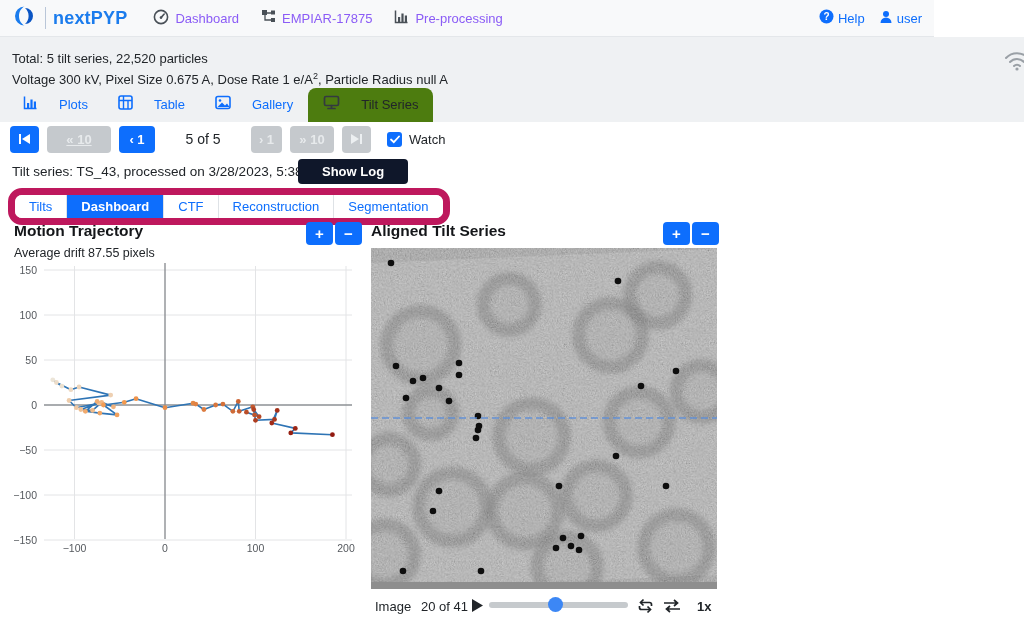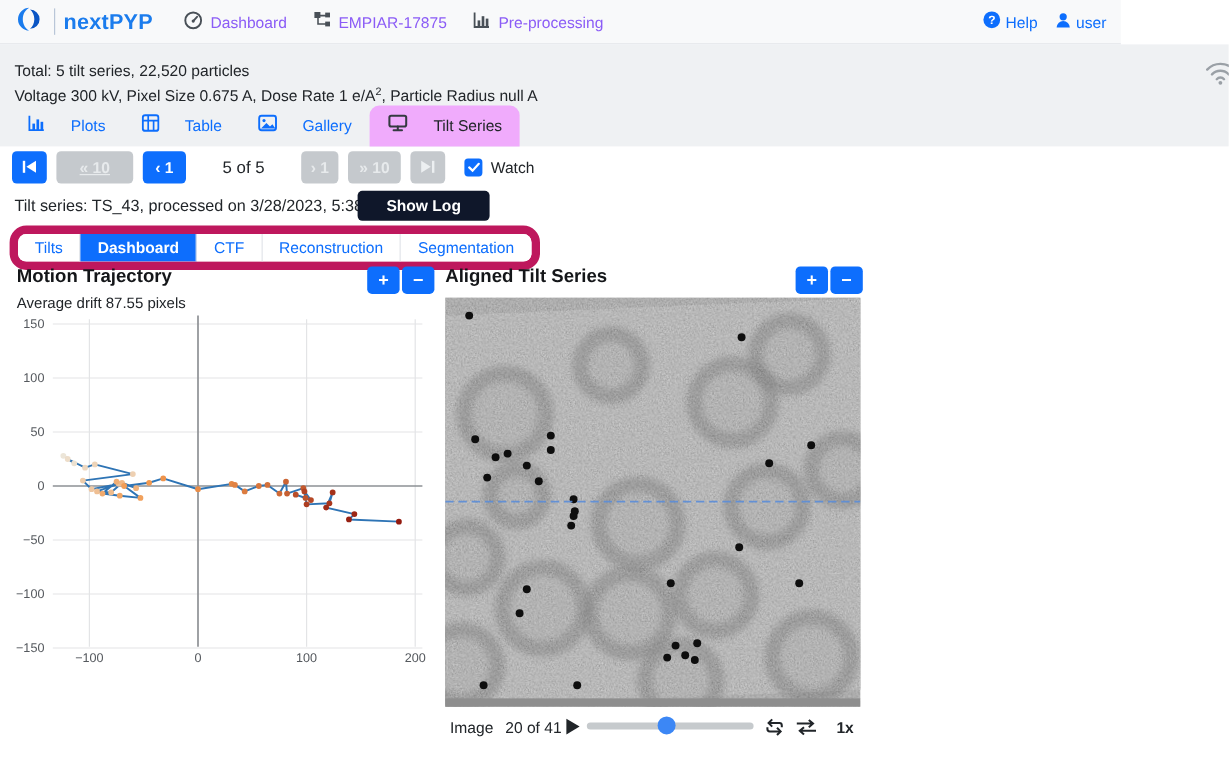--- a/index.html
+++ b/index.html
@@ -23,21 +23,21 @@
   
   .band { position:absolute; left:0; top:37px; width:1024px; height:85px; background:#eff1f3; }
   .summary-line1 { position:absolute; left:12px; top:14px; font-size:13px; }
   .summary-line2 { position:absolute; left:12px; top:34px; font-size:13px; }
   .summary-line2 sup { font-size:9px; }
   .wifi-wrap { position:absolute; left:1004px; top:12px; color:#8a9097; }
 
   .view-tabs { position:absolute; left:8px; bottom:0; display:flex; align-items:flex-end; }
   .view-tab { display:flex; align-items:center; gap:21px; font-size:13px; color:#0d6efd;
               padding:7px 15px 9px 15px; cursor:pointer; border-radius:8px 8px 0 0; }
-  .view-tab.active { background:#f0abfc; color:#212529; }
+  .view-tab.active { background:#4d7c0f; color:#212529; }
 
   
   .pager { position:absolute; left:10px; top:125px; height:28px; display:flex; align-items:center; }
   .pbtn { height:27px; border:none; border-radius:4px; font-size:13px; font-weight:700;
           display:inline-flex; align-items:center; justify-content:center; cursor:pointer; }
   .pbtn.blue { background:#0d6efd; color:#fff; }
   .pbtn.gray { background:#c5c9cd; color:#e7eaec; cursor:default; }
   .pb-first { width:29px; margin-right:8px; }
   .pb-b10 { width:64px; margin-right:8px;text-decoration:underline; }
   .pb-b1 { width:36px; }

